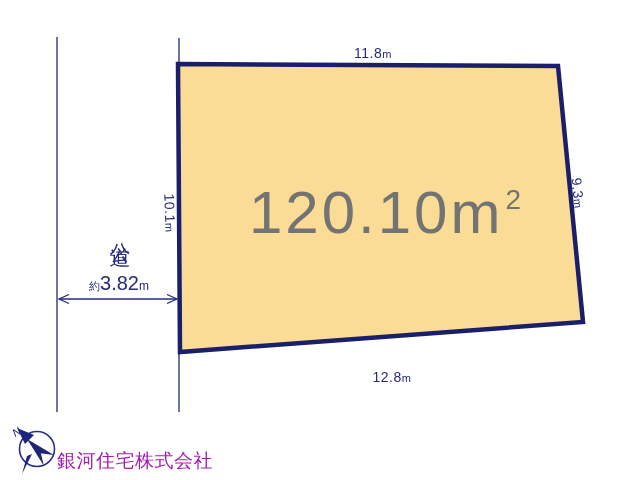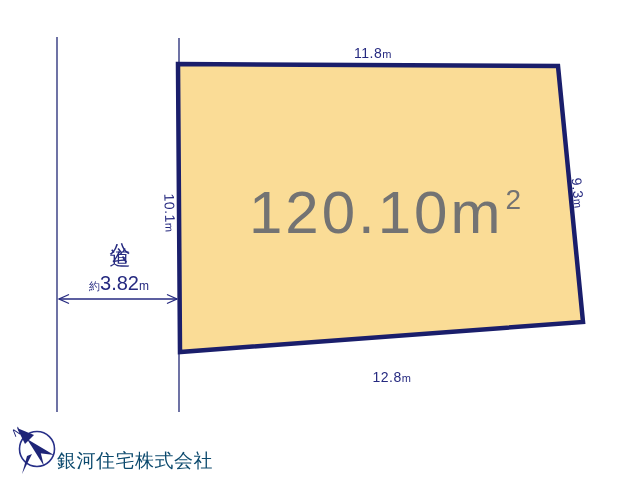--- a/index.html
+++ b/index.html
@@ -78,21 +78,21 @@
     color: #262a80;
   }
   .road-width .prefix { font-size: 11px; }
   .road-width .value  { font-size: 20px; text-align: right; }
   .road-width .unit   { font-size: 12px; }
   .watermark {
     position: absolute;
     left: 57px; top: 448px;
     font-size: 19px;
     letter-spacing: 0.5px;
-    color: #0c4a6e;
+    color: #a21caf;
     white-space: nowrap;
   }
   .compass {
     position: absolute;
     left: 10px; top: 422px;
     width: 54px; height: 58px;
   }
 </style>
 </head>
 <body>

